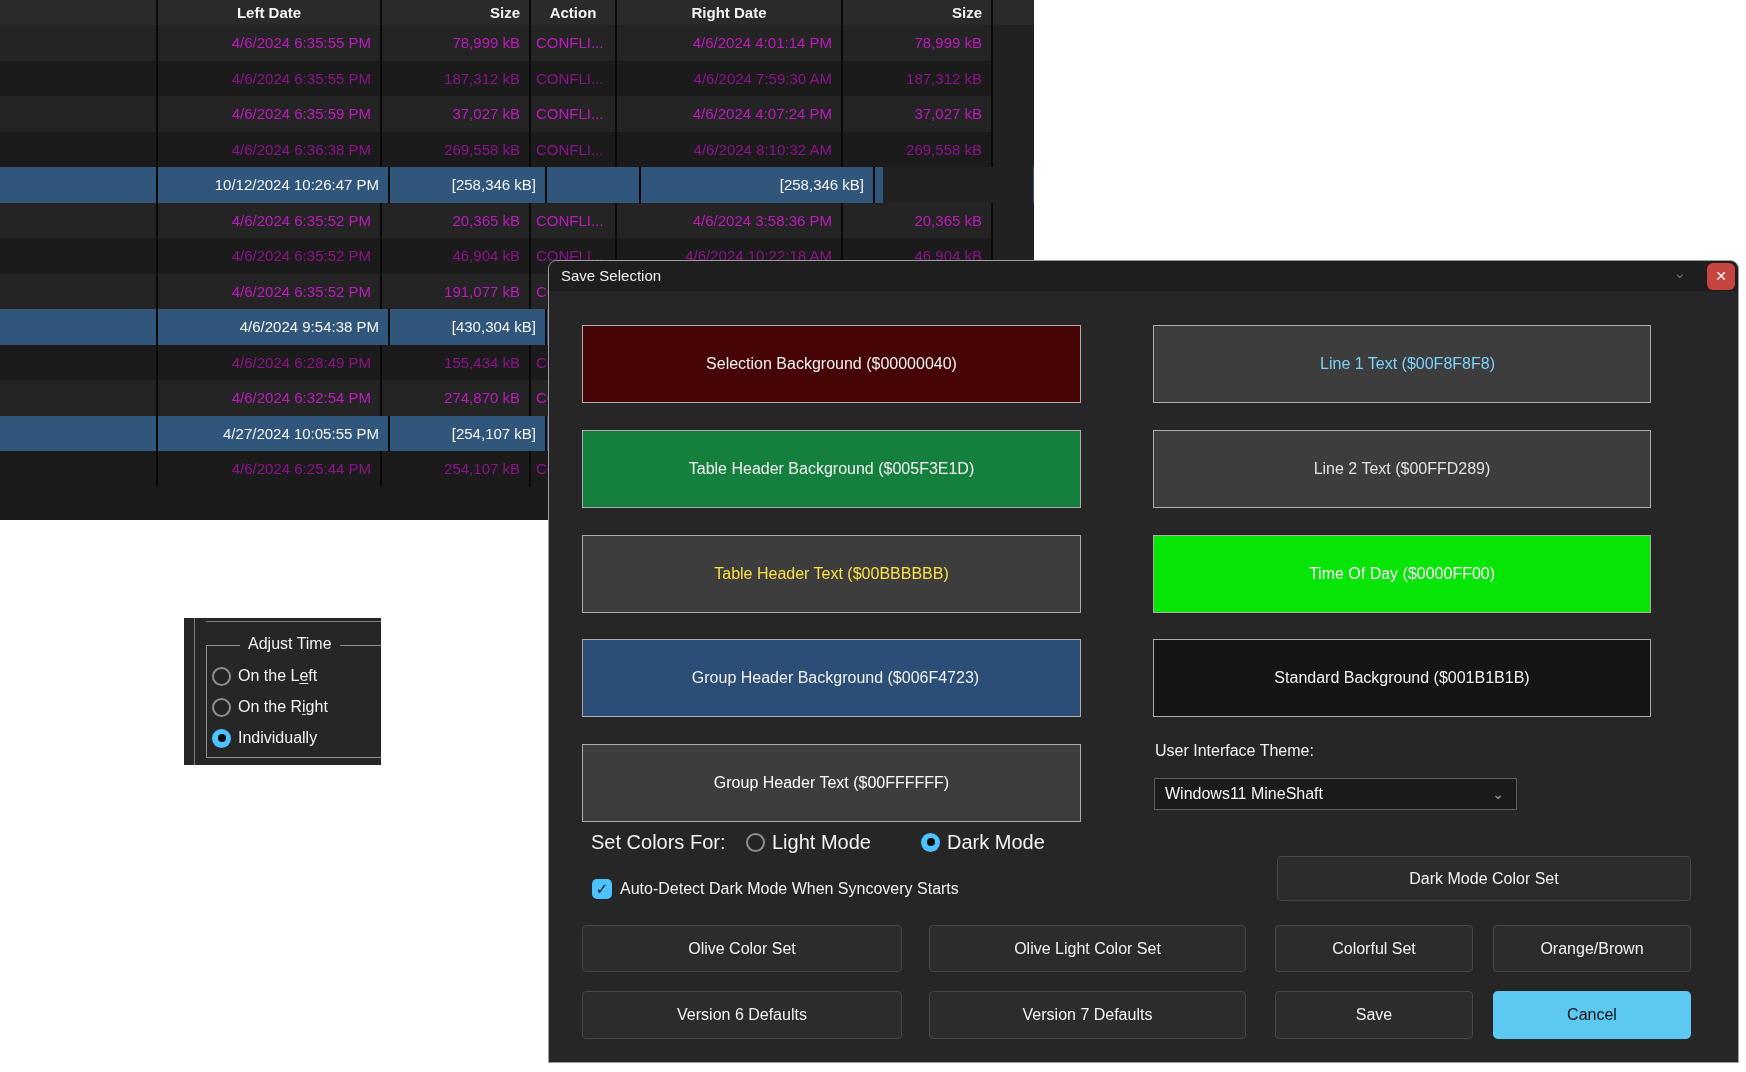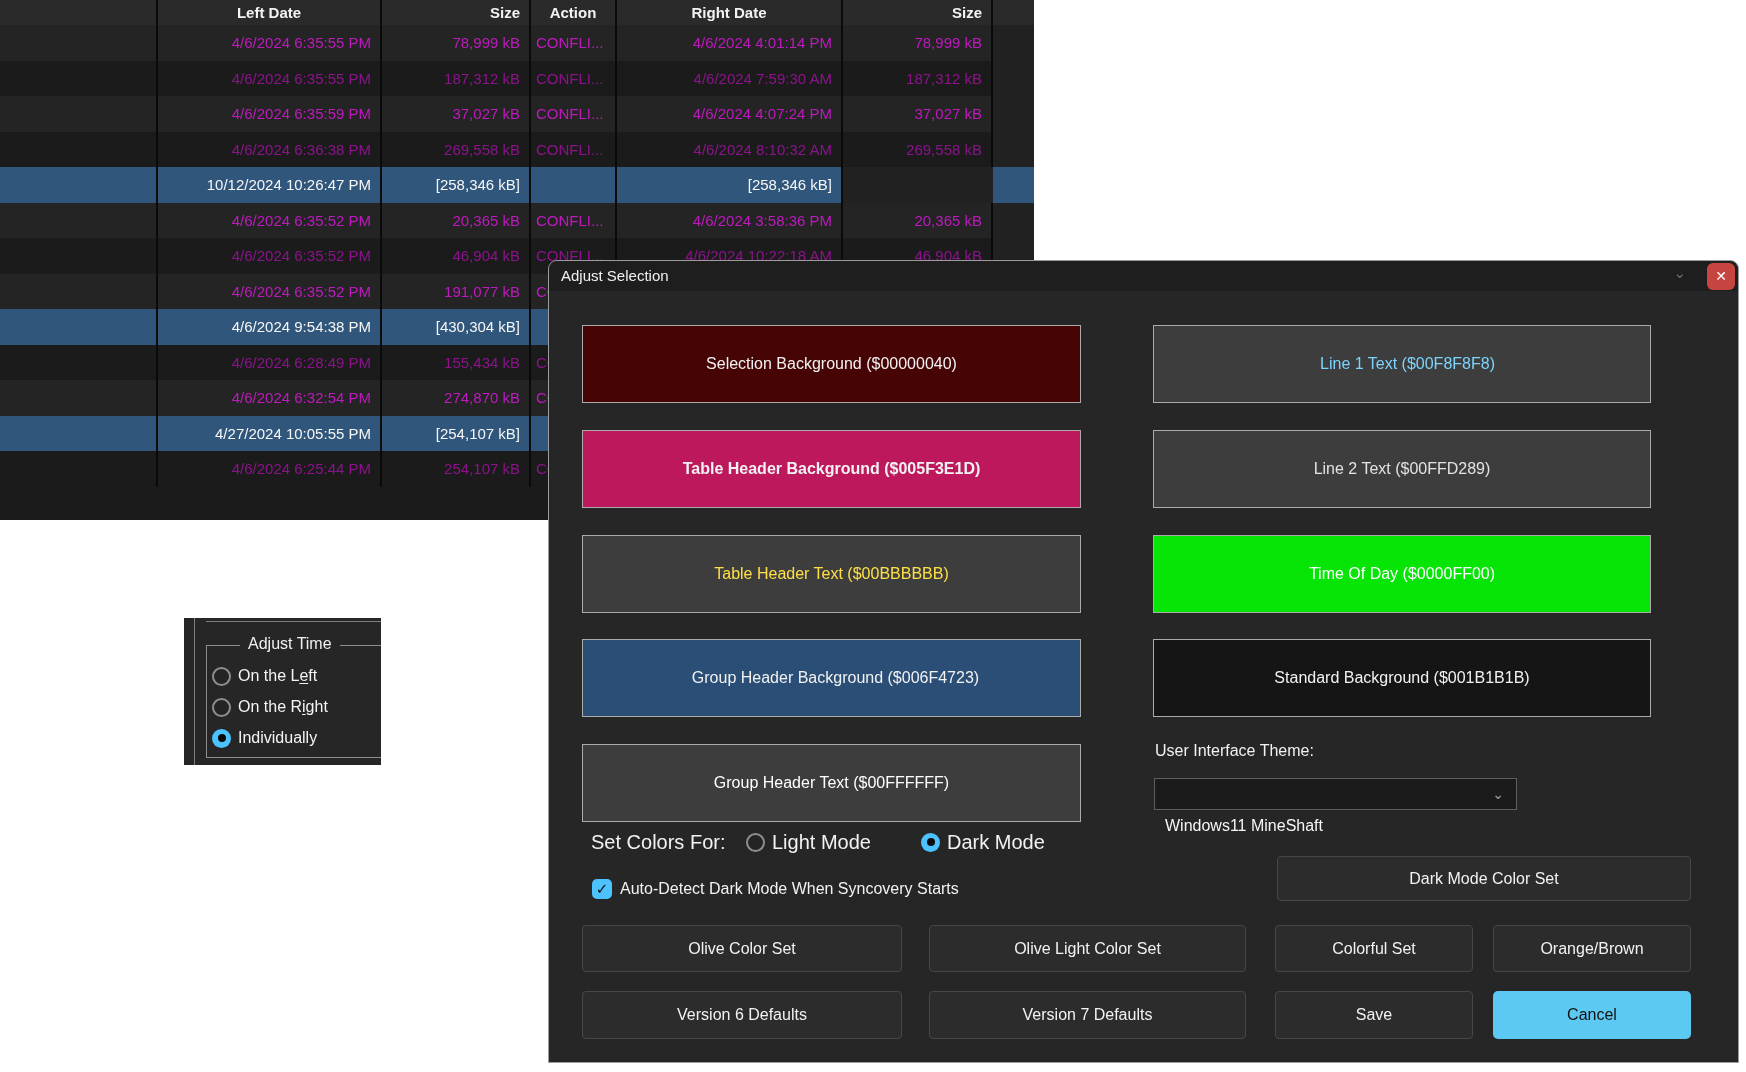--- a/index.html
+++ b/index.html
@@ -12,21 +12,21 @@
   .thead{height:25px;background:#2A2A2A;color:#F3F3F3;font-weight:700;font-size:15px;}
   .hc,.tc{height:100%;display:flex;align-items:center;border-right:2px solid #0A0A0A;box-sizing:border-box;
           overflow:hidden;white-space:nowrap;}
   .hc:last-child,.tc:last-child{border-right:none;}
   .ctr{justify-content:center;}
   .r{justify-content:flex-end;padding-right:9px;}
   .l{justify-content:flex-start;padding-left:5px;}
   .trow{height:35.5px;font-size:15px;}
   .v-bright{background:#242424;color:#BE1ABE;}
   .v-dim{background:#1B1B1B;color:#8C138C;}
-  .v-selected{background:#30567C;color:#F6F6F6;}
+  .v-selected{background:#30567C;color:#F6F6F6;gap:8px;}
   .tc.extra{background:#212121;}
 
   
   .adjust{position:absolute;left:184px;top:618px;width:197px;height:147px;background:#262626;overflow:hidden;}
   .adj-vline{position:absolute;left:10px;top:0;bottom:0;width:1px;background:#7E7E7E;}
   .adj-tline{position:absolute;left:22px;right:0;top:3px;height:1px;background:#7E7E7E;}
   .adj-box{position:absolute;left:22px;top:27px;width:176px;height:113px;box-sizing:border-box;
            border:1px solid #8E8E8E;border-right:none;}
   .adj-title{position:absolute;top:-11px;left:33px;background:#262626;padding:0 8px;font-size:16px;color:#F0F0F0;white-space:nowrap;}
   .adj-row{position:absolute;left:28px;display:flex;align-items:center;gap:7px;height:24px;font-size:16px;color:#F4F4F4;white-space:nowrap;}
@@ -61,21 +61,21 @@
   .colhost.right{left:604px;width:498px;}
   .colhost .cbtn:nth-of-type(1){top:64px;}
   .colhost .cbtn:nth-of-type(2){top:169px;}
   .colhost .cbtn:nth-of-type(3){top:274px;}
   .colhost .cbtn:nth-of-type(4){top:378px;}
   .colhost .cbtn:nth-of-type(5){top:483px;}
 
   .theme-label{position:absolute;left:606px;top:481px;font-size:16px;color:#F2F2F2;white-space:nowrap;}
   .theme-select{position:absolute;left:605px;top:517px;width:363px;height:32px;box-sizing:border-box;
                 background:#1B1B1B;border:1px solid #5E5E5E;font-size:16px;color:#F5F5F5;}
-  .theme-select .val{position:absolute;left:10px;top:0;line-height:30px;white-space:nowrap;margin-top:32px;}
+  .theme-select .val{position:absolute;left:10px;top:0;line-height:30px;white-space:nowrap;}
   .dd-chevron{position:absolute;right:12px;top:0;line-height:30px;color:#A0A0A0;font-size:14px;}
 
   .set-row{position:absolute;left:0;top:568px;width:100%;height:26px;font-size:20px;}
   .set-label{position:absolute;left:42px;top:0;line-height:26px;white-space:nowrap;}
   .set-opt{position:absolute;top:0;height:26px;display:flex;align-items:center;gap:7px;white-space:nowrap;}
   .set-opt.light{left:197px;}
   .set-opt.dark{left:372px;}
 
   .autodetect-row{position:absolute;left:43px;top:617px;display:flex;align-items:center;gap:8px;
                   height:22px;font-size:16px;white-space:nowrap;}
@@ -261,32 +261,32 @@
 
         <div class="adj-row">
           <span class="radio on"></span>
           <span><span>Individually</span><u></u><span></span></span>
         </div>
       </div>
   </div>
 
   <div class="dialog">
     <div class="titlebar">
-      <span class="dlg-title">Adjust Selection</span>
+      <span class="dlg-title">Save Selection</span>
       <span class="tb-chevron">⌄</span>
       <div class="close-btn">
         <span class="x">✕</span>
       </div>
     </div>
 
     <div class="colhost left">
 
         <div class="cbtn" style="background: rgb(71, 4, 4); color: rgb(242, 242, 242);">Selection Background ($00000040)</div>
 
-        <div class="cbtn" style="background: #be185d; color: rgb(242, 242, 242); font-weight: bold;">Table Header Background ($005F3E1D)</div>
+        <div class="cbtn" style="background: #15803d; color: rgb(242, 242, 242);">Table Header Background ($005F3E1D)</div>
 
         <div class="cbtn" style="background: rgb(61, 61, 61); color: #fde047;">Table Header Text ($00BBBBBB)</div>
 
         <div class="cbtn" style="background: rgb(42, 78, 117); color: rgb(242, 242, 242); padding-left: 8px;">Group Header Background ($006F4723)</div>
 
         <div class="cbtn" style="background: rgb(61, 61, 61); color: rgb(255, 255, 255);">Group Header Text ($00FFFFFF)</div>
       </div>
 
     <div class="colhost right">
 

